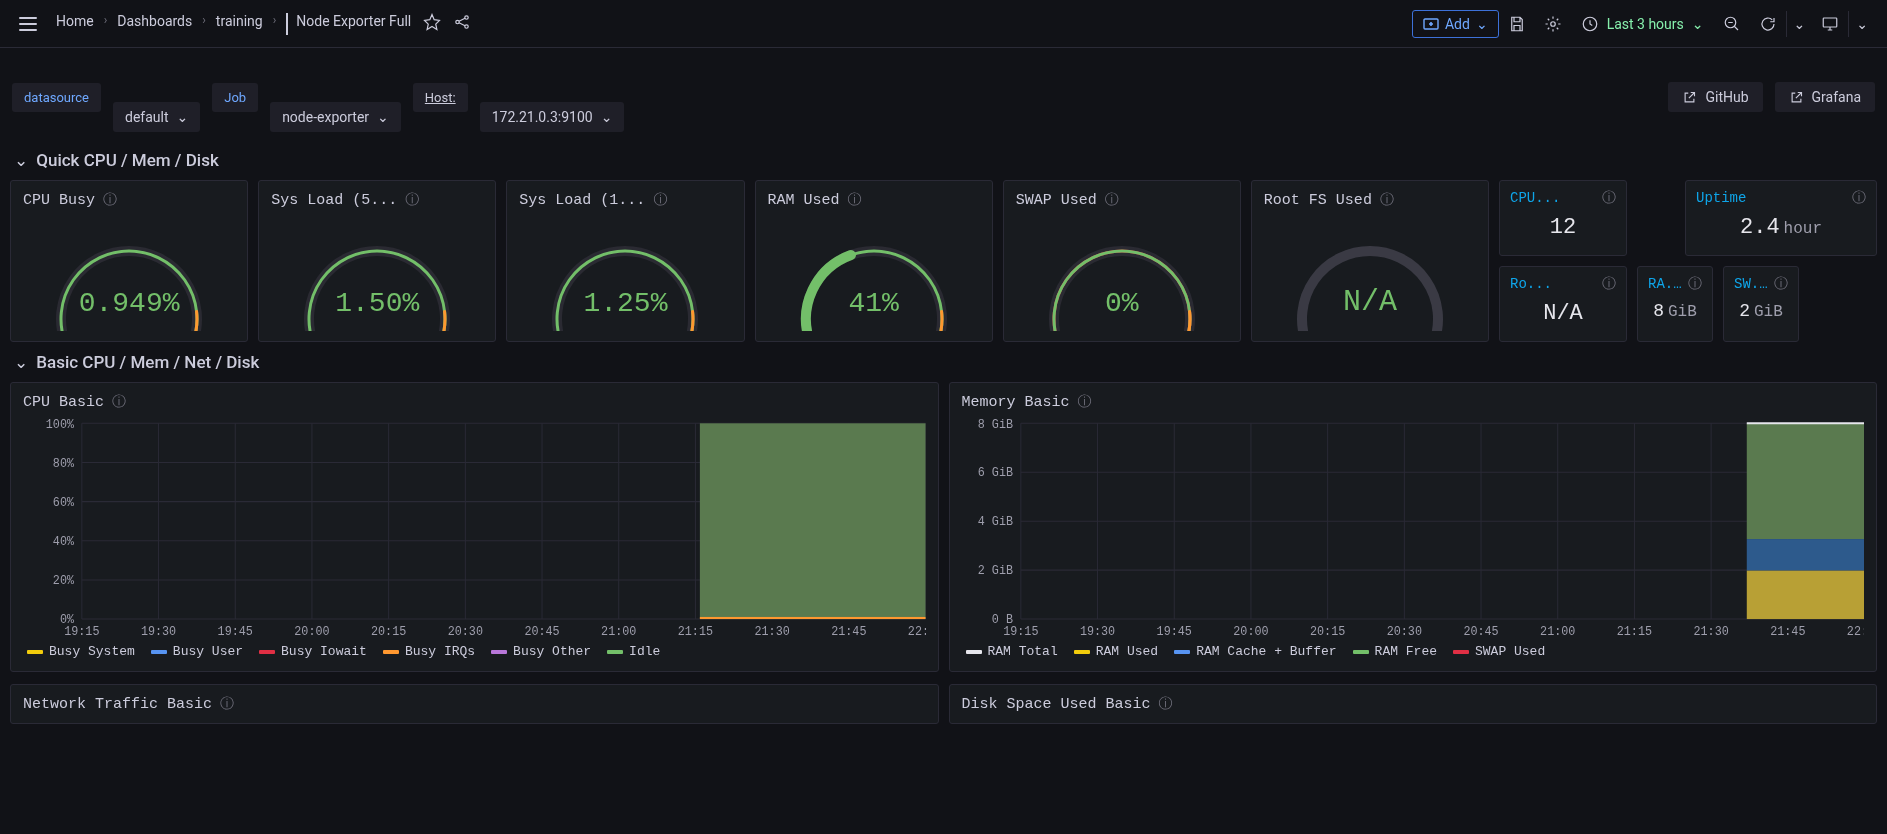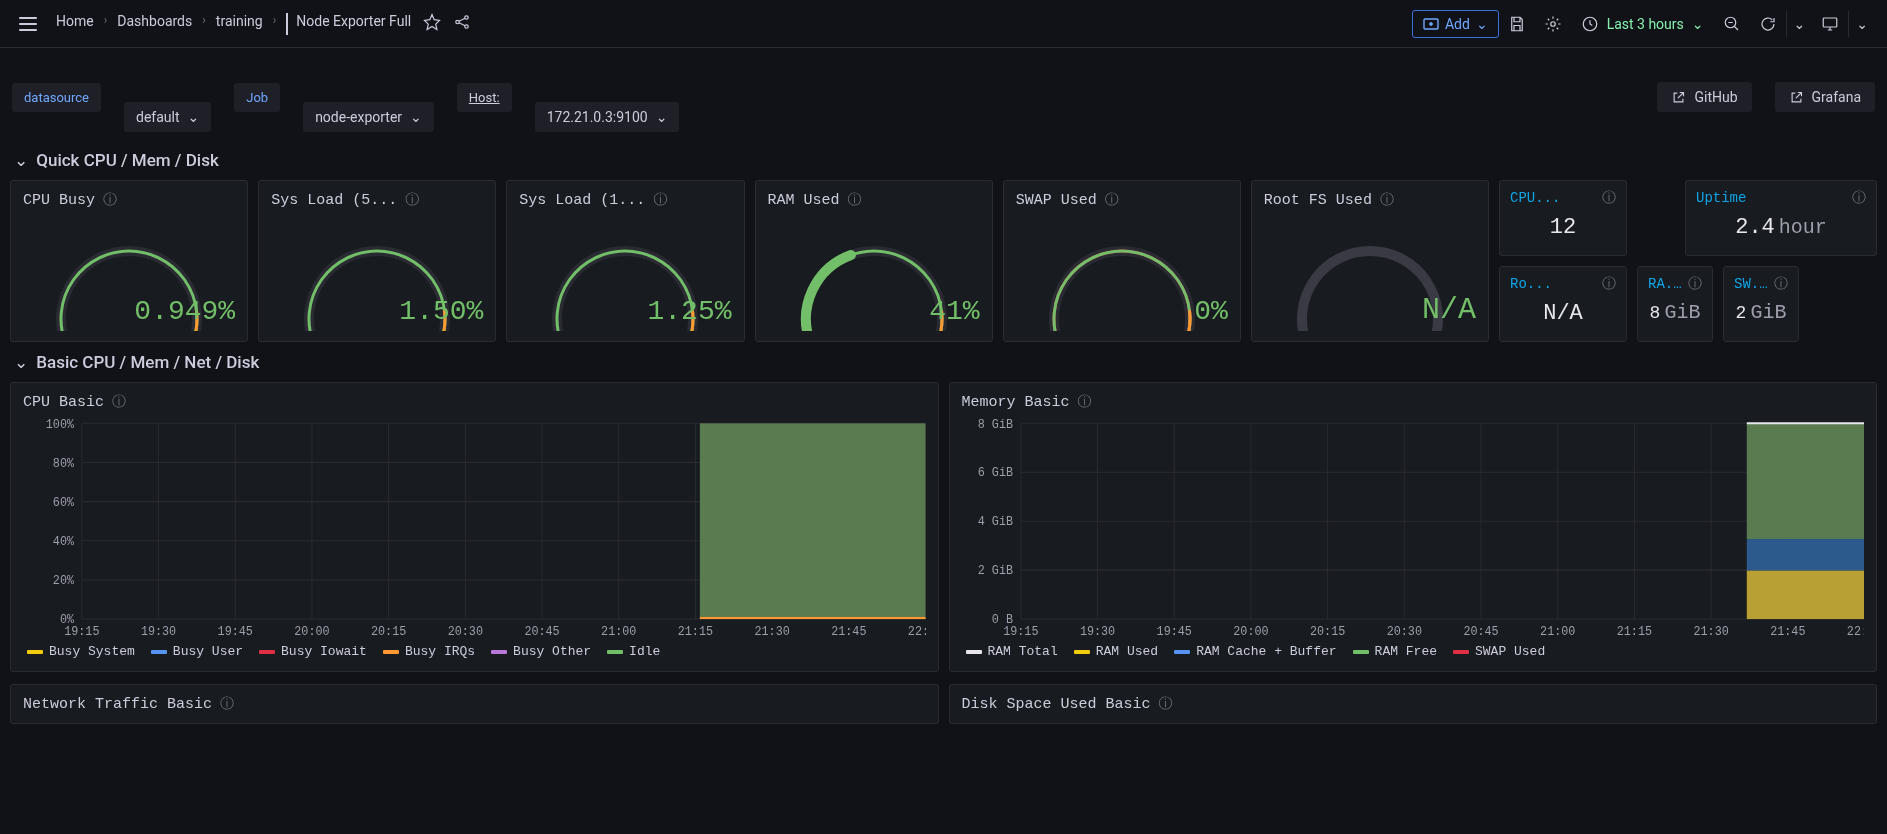--- a/index.html
+++ b/index.html
@@ -27,21 +27,21 @@
 .add-btn {
   display:flex; align-items:center; gap:6px;
   border:1px solid #3d71d9; color:#6fa8ff;
   padding:5px 10px; border-radius:3px; cursor:pointer; font-size:14px;
 }
 .tb-icon { padding:6px 9px; cursor:pointer; color:#ccccdc; display:flex; align-items:center; }
 .timerange { display:flex; align-items:center; gap:8px; padding:5px 10px; cursor:pointer; color:#86efac; }
 .chev-btn { padding:5px 7px; cursor:pointer; border-left:1px solid #2a2a36; }
 
 .varrow {
-  display:flex; align-items:center; gap:23px; padding:14px 12px;
+  display:flex; align-items:center; gap:12px; padding:14px 12px;
 }
 .var-label {
   background:#1f1f28; color:#6fa8ff; padding:7px 12px; border-radius:3px; font-size:13px;
 }
 .var-label.grey { color:#ccccdc;text-decoration:underline; }
 .var-select {
   background:#1f1f28; color:#ccccdc; padding:7px 12px; border-radius:3px;
   display:flex; align-items:center; gap:8px; cursor:pointer; font-size:14px;margin-top:40px;
 }
 .link-btn {
@@ -61,39 +61,39 @@
 .panel-hdr {
   display:flex; align-items:center; gap:8px; font-size:15px; color:#ccccdc;
   margin-bottom:6px;
 }
 .info-ic { color:#6e6e7a; font-size:14px; cursor:pointer; }
 
 .gauge-panel { flex:1; height:162px; display:flex; flex-direction:column; }
 .gauge-wrap { flex:1; display:flex; align-items:flex-end; justify-content:center; position:relative; }
 .gauge-svg { width:170px; height:100px; }
 .gauge-val {
-  position:absolute; left:0; right:0; bottom:4px; text-align:right;
+  position:absolute; left:0; right:0; bottom:12px; text-align:center;
   font-size:28px; font-weight:500;
 }
 .gauge-val.green { color:#73bf69; }
 .gauge-val.na { color:#73bf69; font-size:30px; }
 
 .stat-col { display:flex; flex-direction:column; gap:10px; }
 .stat-box {
   background:#181b1f; border:1px solid #2a2a36; border-radius:3px;
   width:128px; height:76px; padding:8px 10px; position:relative;
 }
 .stat-box.wide { width:192px;margin-left:48px; }
 .stat-title { font-size:14px; color:#0ea5e9; white-space:nowrap; overflow:hidden; text-overflow:ellipsis; }
 .stat-title-row { display:flex; align-items:center; justify-content:space-between; }
 .stat-val {
   text-align:center; font-size:22px; color:#e6e6ec; margin-top:8px;
   font-weight:400;
 }
-.stat-val .unit { font-size:20px; color:#9e9eac; margin-left:4px; }
+.stat-val .unit { font-size:16px; color:#9e9eac; margin-left:4px; }
 
 .chart-panel { flex:1; height:290px; display:flex; flex-direction:column; }
 .chart-body { flex:1; position:relative; }
 .chart-svg { width:100%; height:100%; }
 .legend { display:flex; flex-wrap:wrap; gap:16px; padding:6px 4px 2px; font-size:13px; }
 .legend-item { display:flex; align-items:center; gap:6px; cursor:pointer; }
 .lg-sw { width:16px; height:4px; border-radius:1px; }
 
 .axis-label { fill:#9e9eac; font-size:12px; }
 .grid-line { stroke:#2a2a36; stroke-width:1; }

